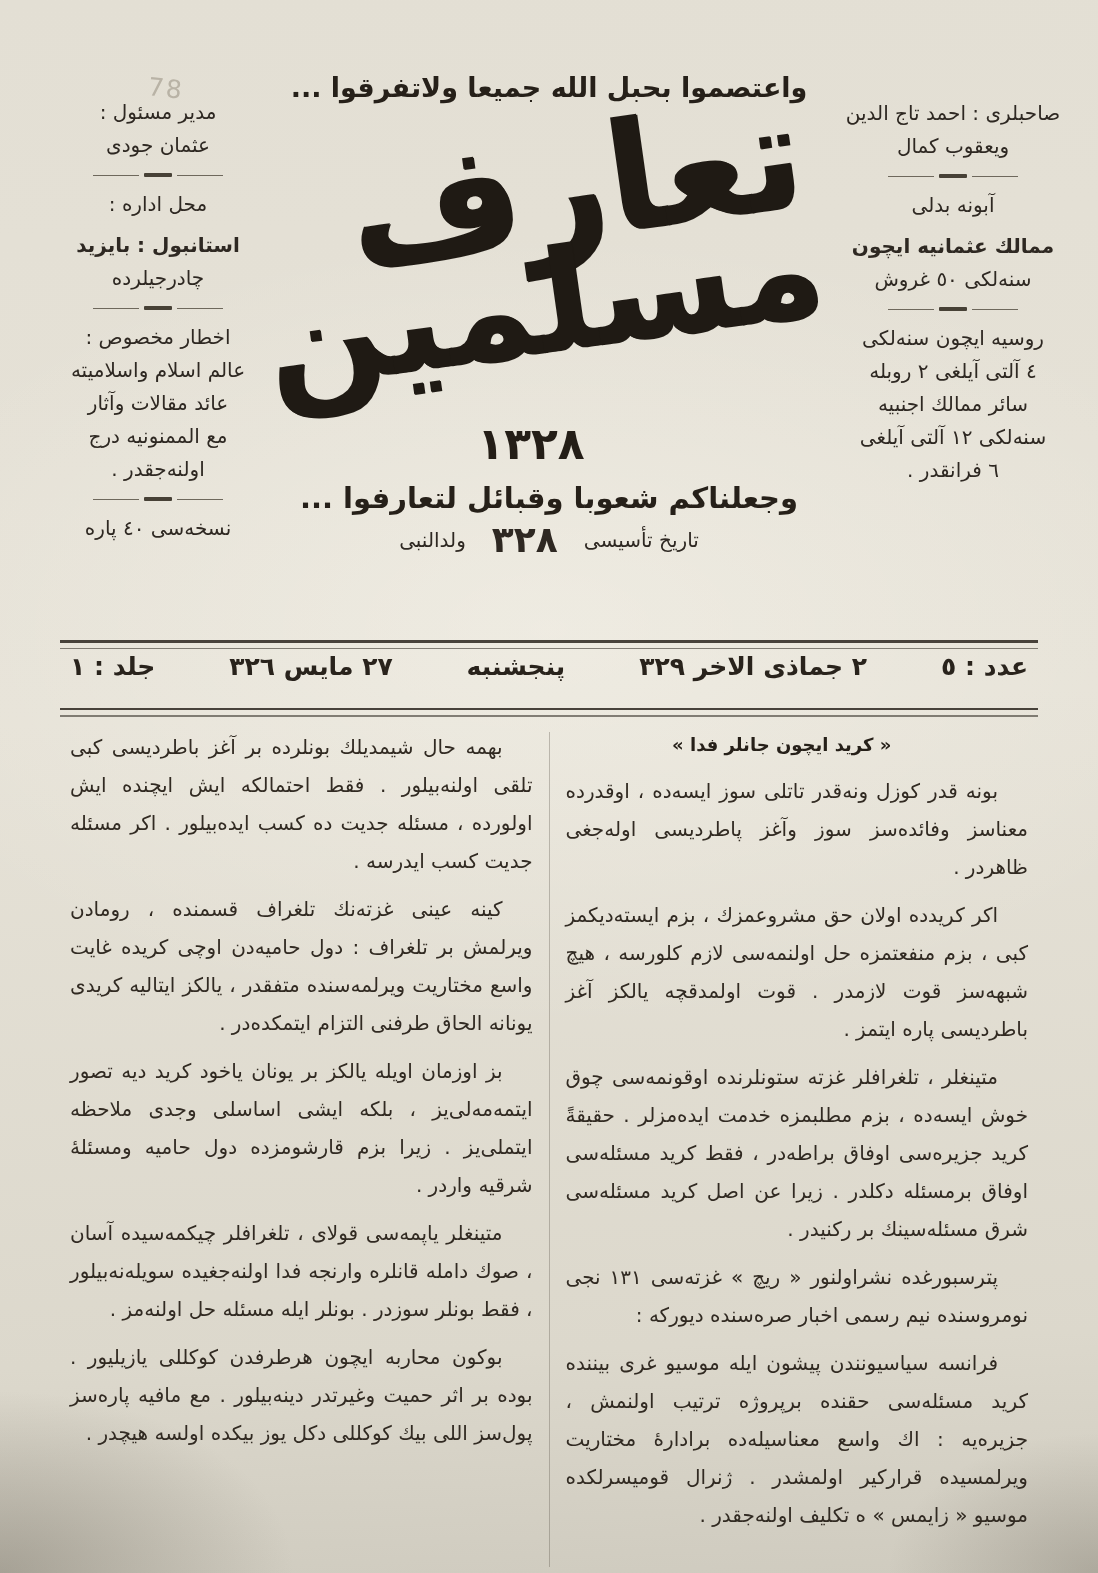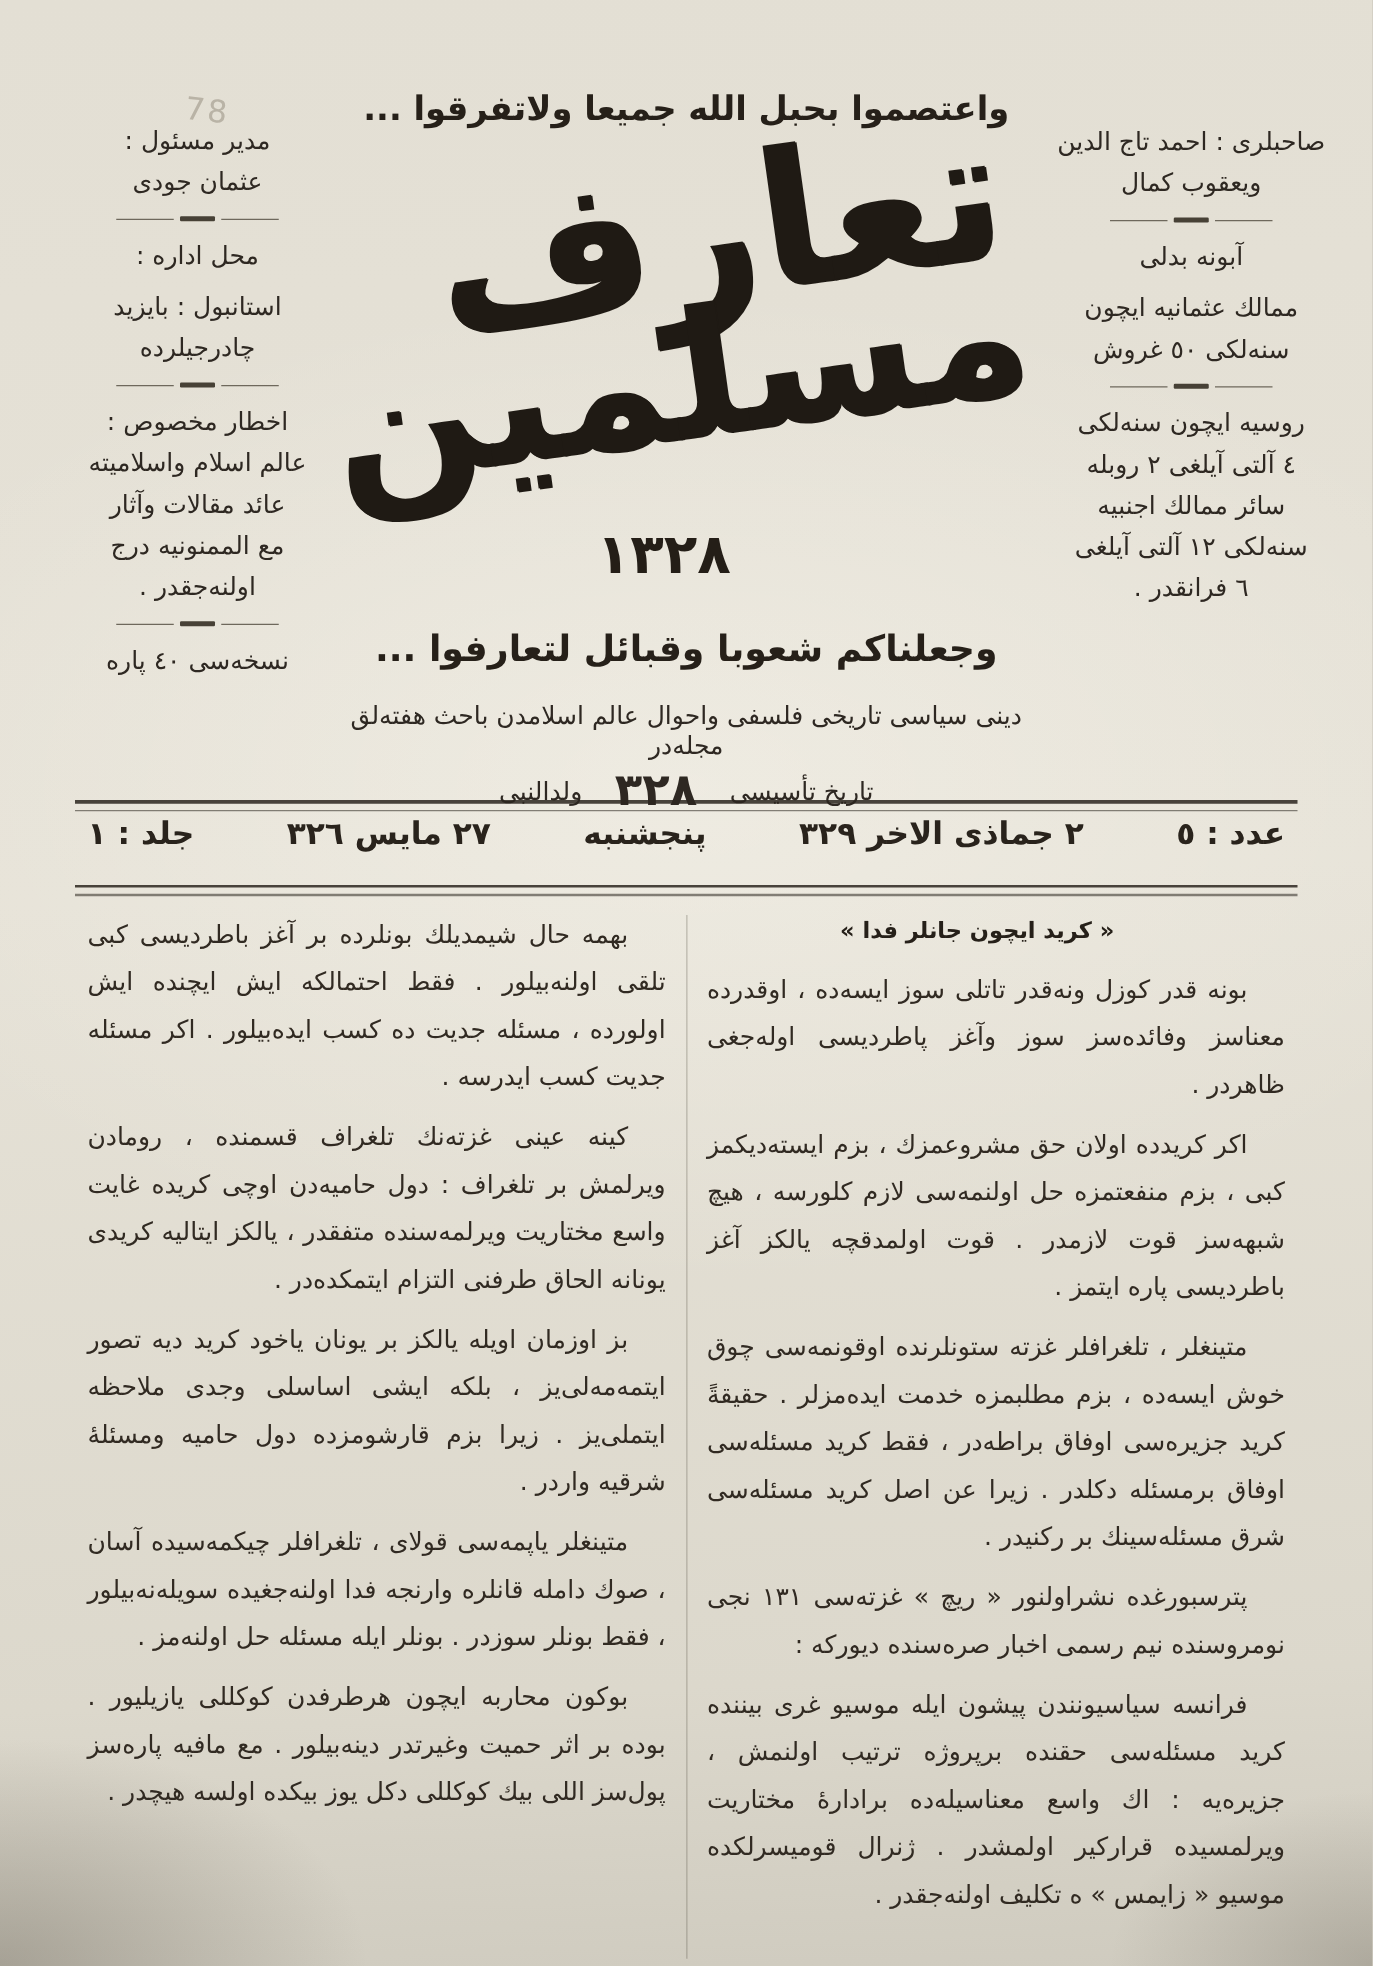--- a/index.html
+++ b/index.html
@@ -18,30 +18,30 @@
   .top-motto{position:absolute;top:72px;left:250px;right:250px;text-align:center;font-size:27px;font-weight:bold;color:#262019;}
 
   
   .panel{position:absolute;top:95px;width:212px;text-align:center;font-size:20px;line-height:1.55;color:#2e2822;}
   .panel-left{left:52px;}
   .panel-right{right:26px;width:238px;top:96px;}
   .pl{margin:2px 0;}
   .orn{display:flex;align-items:center;justify-content:center;width:130px;margin:12px auto;}
   .orn .line{flex:1;height:1px;background:#6e685c;}
   .orn .dash{width:28px;height:4px;background:#474136;margin:0 5px;border-radius:1px;}
-  .gap-top{margin-top:10px;}
+  .gap-top{margin-top:10px;font-weight:bold;}
 
   
   .masthead{position:absolute;top:118px;left:268px;right:268px;text-align:center;}
   .calli{position:relative;height:300px;color:#1f1a14;}
   .calli .w1{position:absolute;top:-8px;right:26px;font-size:150px;font-weight:bold;line-height:1;transform:rotate(-8deg);text-shadow:1px 1px 0 #1f1a14;}
   .calli .w2{position:absolute;top:116px;left:-6px;font-size:140px;font-weight:bold;line-height:1;transform:rotate(-8deg);text-shadow:1px 1px 0 #1f1a14;}
   .year{font-size:44px;font-weight:bold;letter-spacing:36px;color:#241e17;}
   .year span{margin-left:-36px;}
-  .bottom-motto{margin-top:33px;font-size:29px;font-weight:bold;color:#262019;}
+  .bottom-motto{margin-top:12px;font-size:29px;font-weight:bold;color:#262019;}
   .desc{margin-top:24px;font-size:20px;color:#2e2822;}
   .founding{margin-top:4px;font-size:20px;color:#2e2822;display:flex;justify-content:center;align-items:center;gap:26px;}
   .founding .fy{font-size:36px;font-weight:bold;}
 
   
   .rule{position:absolute;left:60px;right:60px;height:5px;border-top:3px solid rgba(44,38,31,.85);border-bottom:1px solid rgba(44,38,31,.55);}
   .rule-top{top:640px;}
   .rule-bottom{top:708px;border-top-width:2px;border-bottom-width:2px;}
   .datebar{position:absolute;top:652px;left:70px;right:70px;display:flex;justify-content:space-between;align-items:center;font-size:25px;font-weight:bold;color:#29231c;direction:rtl;}
 
@@ -113,21 +113,20 @@
     <div class="pl">٦ فرانقدر .</div>
   </div>
 
   <div class="masthead">
     <div class="calli">
       <span class="w1">تعارف</span>
       <span class="w2">مسلمين</span>
     </div>
     <div class="year"><span>١٣٢٨</span></div>
     <div class="bottom-motto">وجعلناكم شعوبا وقبائل لتعارفوا ...</div>
-    <div class="desc">دينى سياسى تاريخى فلسفى واحوال عالم اسلامدن باحث هفته‌لق مجله‌در</div>
     <div class="founding">
       <span>تاريخ تأسيسى</span>
       <span class="fy">٣٢٨</span>
       <span>ولدالنبى</span>
     </div>
   </div>
 
   <div class="rule rule-top"></div>
 
   <div class="datebar">

